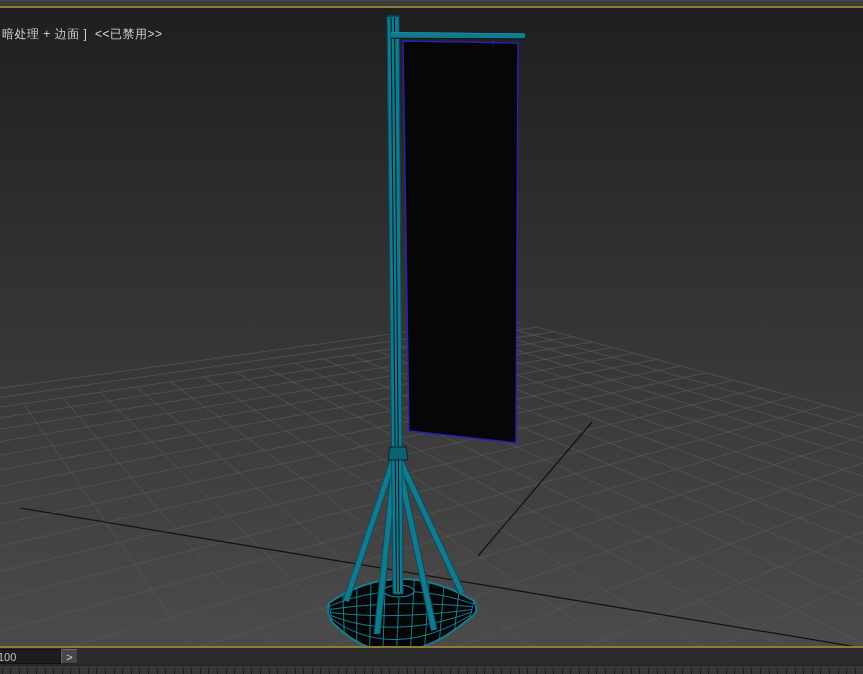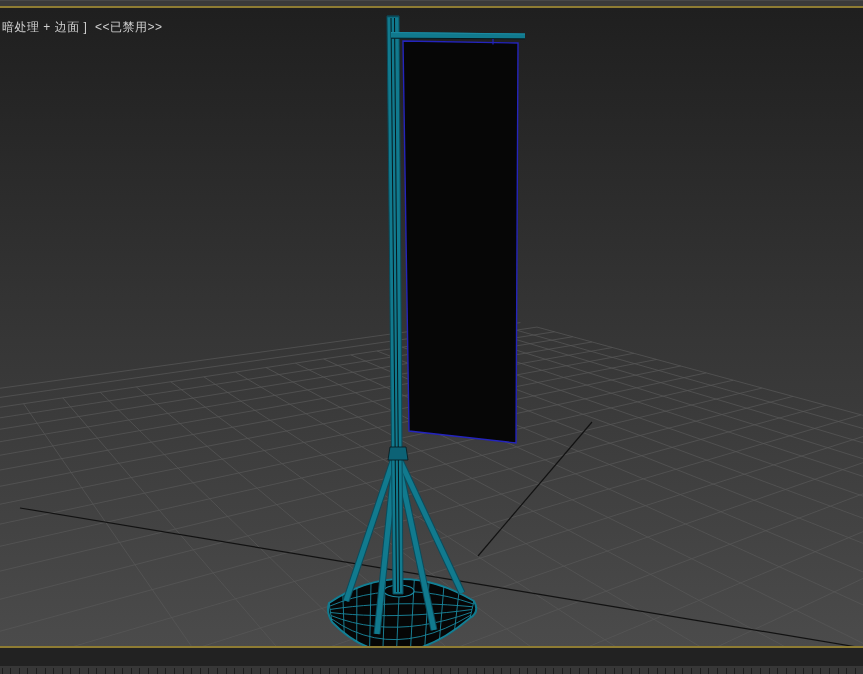--- a/index.html
+++ b/index.html
@@ -2,21 +2,21 @@
 <html><head>
 <meta charset="utf-8">
 <style>
   html,body{margin:0;padding:0;background:#222;}
   #app{position:relative;width:863px;height:674px;overflow:hidden;
        font-family:"Liberation Sans","DejaVu Sans",sans-serif;}
   #top-strip{position:absolute;left:0;top:0;width:863px;height:6px;}
   #border-top{position:absolute;left:0;top:6px;width:863px;height:2px;}
   #viewport{position:absolute;left:0;top:8px;width:863px;height:638px;}
   #scene{position:absolute;left:0;top:0;width:863px;height:638px;display:block;}
-  #vp-label{position:absolute;left:2px;top:11px;font-size:12px;letter-spacing:.5px;
+  #vp-label{position:absolute;left:2px;top:18px;font-size:12px;letter-spacing:.5px;
             cursor:default;user-select:none;white-space:pre;}
   #border-bottom{position:absolute;left:0;top:646px;width:863px;height:2px;}
   #control-bar{position:absolute;left:0;top:648px;width:863px;height:17px;}
   #frame-field{position:absolute;left:-6px;top:1px;width:62px;height:13px;
                font-family:"Liberation Sans",sans-serif;font-size:11px;
                padding:0 0 0 3px;outline:none;}
   #next-btn{position:absolute;left:61px;top:1px;width:17px;height:15px;
             font-size:11px;line-height:12px;text-align:center;padding:0;
             border-radius:2px;cursor:default;}
   #track-bar{position:absolute;left:0;top:665px;width:863px;height:9px;overflow:hidden;}
@@ -134,20 +134,24 @@
             <line x1="493" y1="39" x2="493" y2="44.5" stroke="#2424bc" stroke-width="1.2"></line>
           </g>
           <polygon points="390,447 406,447 408,460 388,460" fill="#0c6275" stroke="#06181d" stroke-width="0.8"></polygon>
         </g>
       </svg>
     <span id="vp-label" style="color: rgb(207, 207, 207);">暗处理 + 边面 ]  &lt;&lt;已禁用&gt;&gt;</span>
   </div>
 
   <div id="border-bottom" style="background: rgb(142, 124, 51);"></div>
 
+  <div id="control-bar" style="background: rgb(43, 43, 43);">
+    <input id="frame-field" value="100" style="background: rgb(29, 29, 29); color: rgb(192, 192, 192); border: 1px solid rgb(15, 15, 15);">
+    <button id="next-btn" style="background: rgb(71, 71, 71); color: rgb(208, 208, 208); border-width: 1px; border-style: solid; border-color: rgb(106, 106, 106) rgb(37, 37, 37) rgb(37, 37, 37) rgb(106, 106, 106);">&gt;</button>
+  </div>
 
   <div id="track-bar" style="background: rgb(55, 55, 55); border-top: 1px solid rgb(34, 34, 34); box-sizing: border-box;">
       <span class="tick" style="left: 1.5px; background: rgb(29, 29, 29);"></span>
       <span class="tick" style="left: 10.12px; background: rgb(29, 29, 29);"></span>
       <span class="tick" style="left: 18.74px; background: rgb(29, 29, 29);"></span>
       <span class="tick" style="left: 27.36px; background: rgb(29, 29, 29);"></span>
       <span class="tick" style="left: 35.98px; background: rgb(29, 29, 29);"></span>
       <span class="tick" style="left: 44.6px; background: rgb(29, 29, 29);"></span>
       <span class="tick" style="left: 53.22px; background: rgb(29, 29, 29);"></span>
       <span class="tick" style="left: 61.84px; background: rgb(29, 29, 29);"></span>

